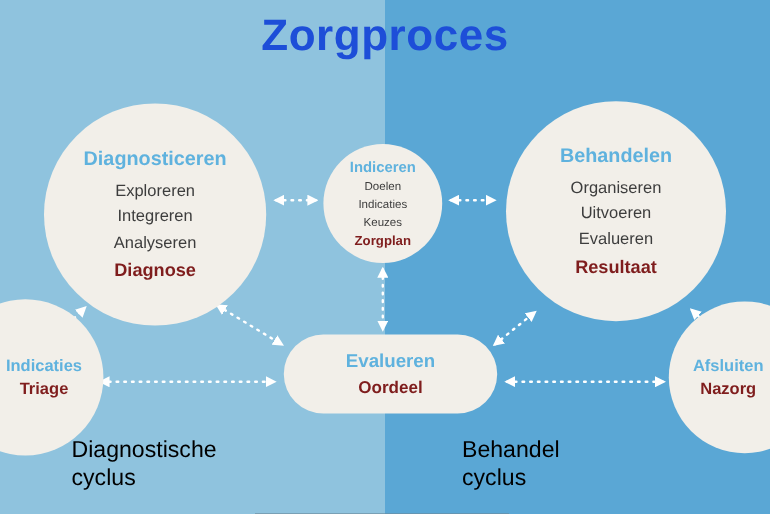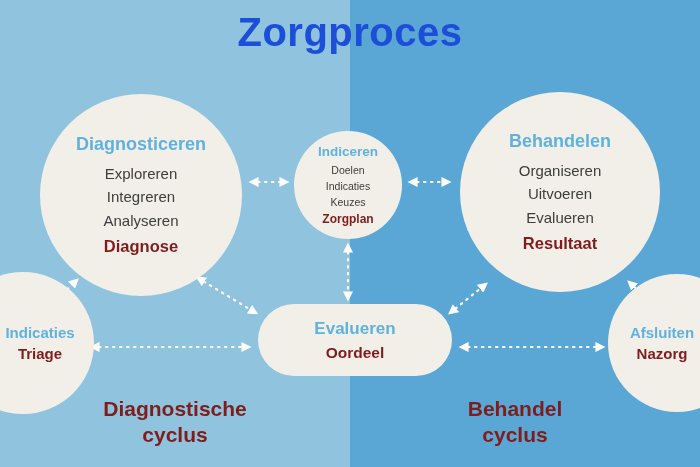--- a/index.html
+++ b/index.html
@@ -33,22 +33,22 @@
   .small .node-item{font-size:10.5px;font-weight:normal;line-height:1.55;}
   .small .node-result{font-size:12px;margin-top:2px;}
 
   .mini .node-heading{font-size:15px;margin-bottom:2px;}
   .mini .node-result{font-size:15px;margin-top:2px;}
 
   .pill .node-heading{font-size:17px;margin-bottom:3px;}
   .pill .node-result{font-size:15.5px;margin-top:2px;}
 
   .cycle-label{
-    position:absolute;color:#7f1d1d;font-weight:bold;font-size:21px;
-    text-align:center;line-height:1.25;
+    position:absolute;color:#000000;font-weight:normal;font-size:21px;
+    text-align:left;line-height:1.25;
   }
 
   svg.arrows{position:absolute;left:0;top:0;pointer-events:none;}
   .arrow{
     stroke:#ffffff;stroke-width:2.2;fill:none;
     stroke-dasharray:1.5 5.5;stroke-linecap:round;
   }
 </style>
 </head>
 <body>

